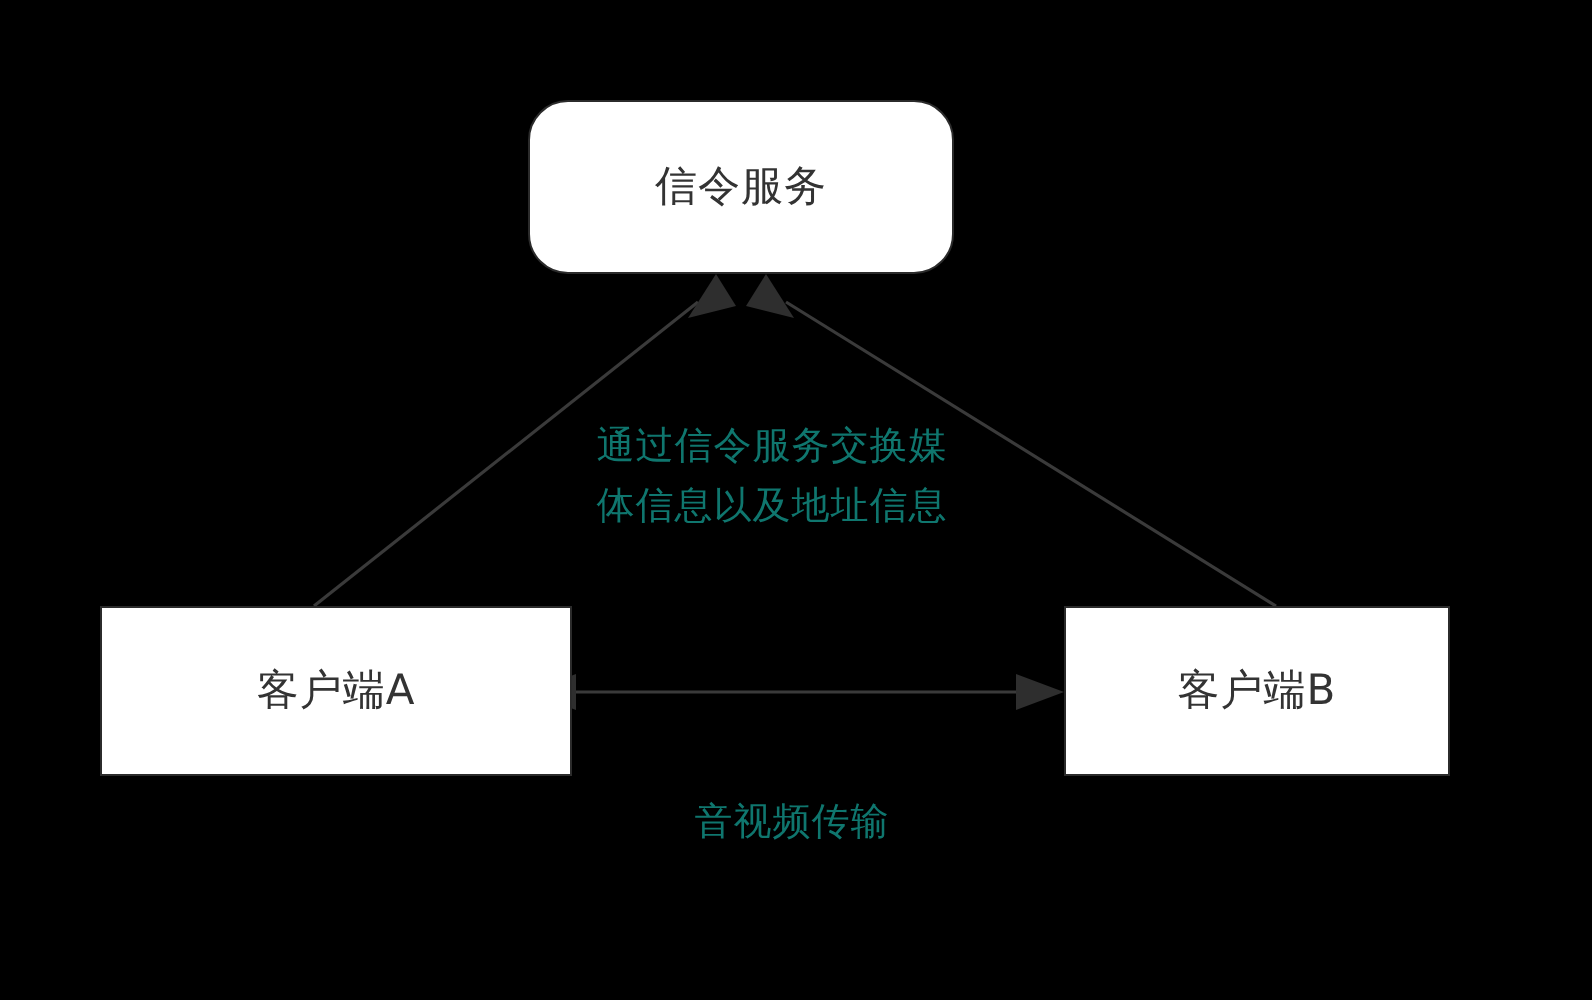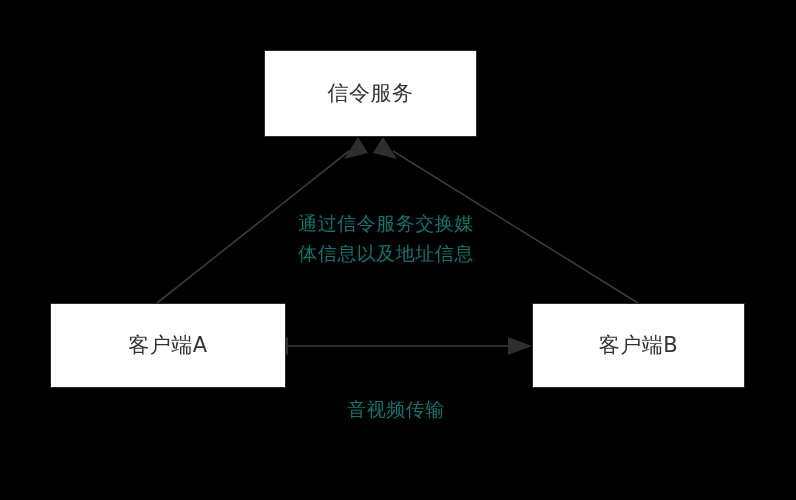--- a/index.html
+++ b/index.html
@@ -36,52 +36,52 @@
     font-size: 21px;
     line-height: 1.2;
     letter-spacing: 0.5px;
     white-space: nowrap;
   }
   #node-signaling {
     left: 264px;
     top: 50px;
     width: 213px;
     height: 87px;
+    border-radius: 20px;
   }
   #node-client-a {
     left: 50px;
     top: 303px;
     width: 236px;
     height: 85px;
   }
   #node-client-b {
     left: 532px;
     top: 303px;
-    width: 213px;
+    width: 193px;
     height: 85px;
   }
   .edge-label {
     position: absolute;
     color: #0f766e;
     font-size: 19px;
     line-height: 30px;
     text-align: center;
     white-space: pre-line;
     letter-spacing: 0.5px;
   }
   #label-signaling-exchange {
     left: 256px;
     top: 208px;
     width: 260px;
   }
   #label-media-transport {
     left: 281px;
     top: 396px;
     width: 230px;
-    font-family: Liberation Mono, monospace;
   }
 </style>
 </head>
 <body>
 
 <div id="canvas">
 
   <svg class="edges" viewBox="0 0 796 500" width="796" height="500" xmlns="http://www.w3.org/2000/svg">
 
     <g>

